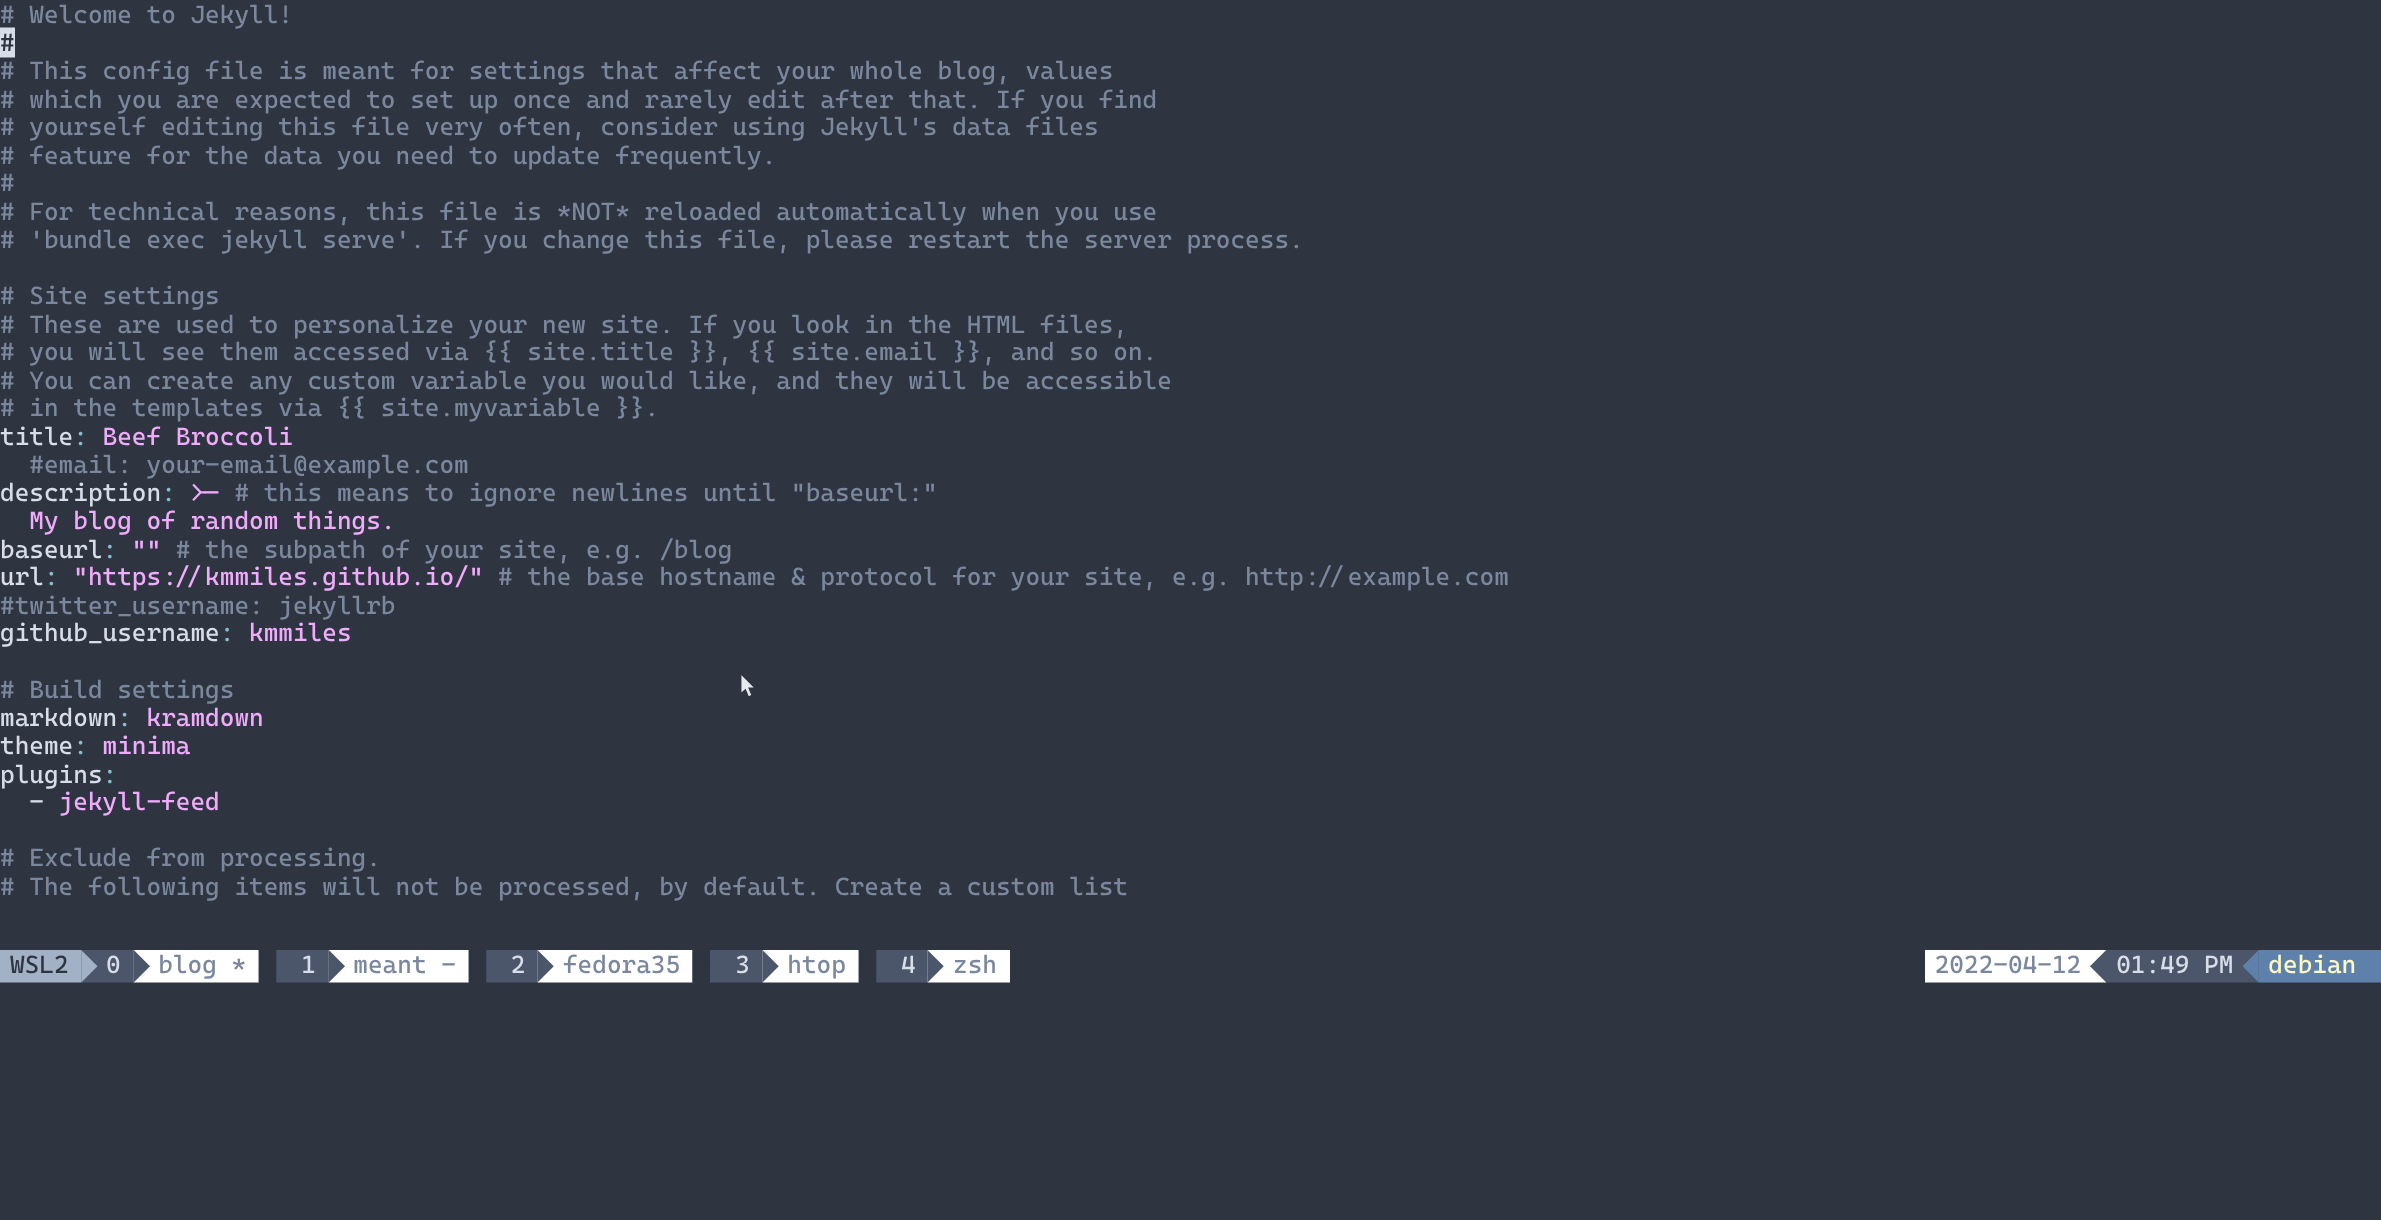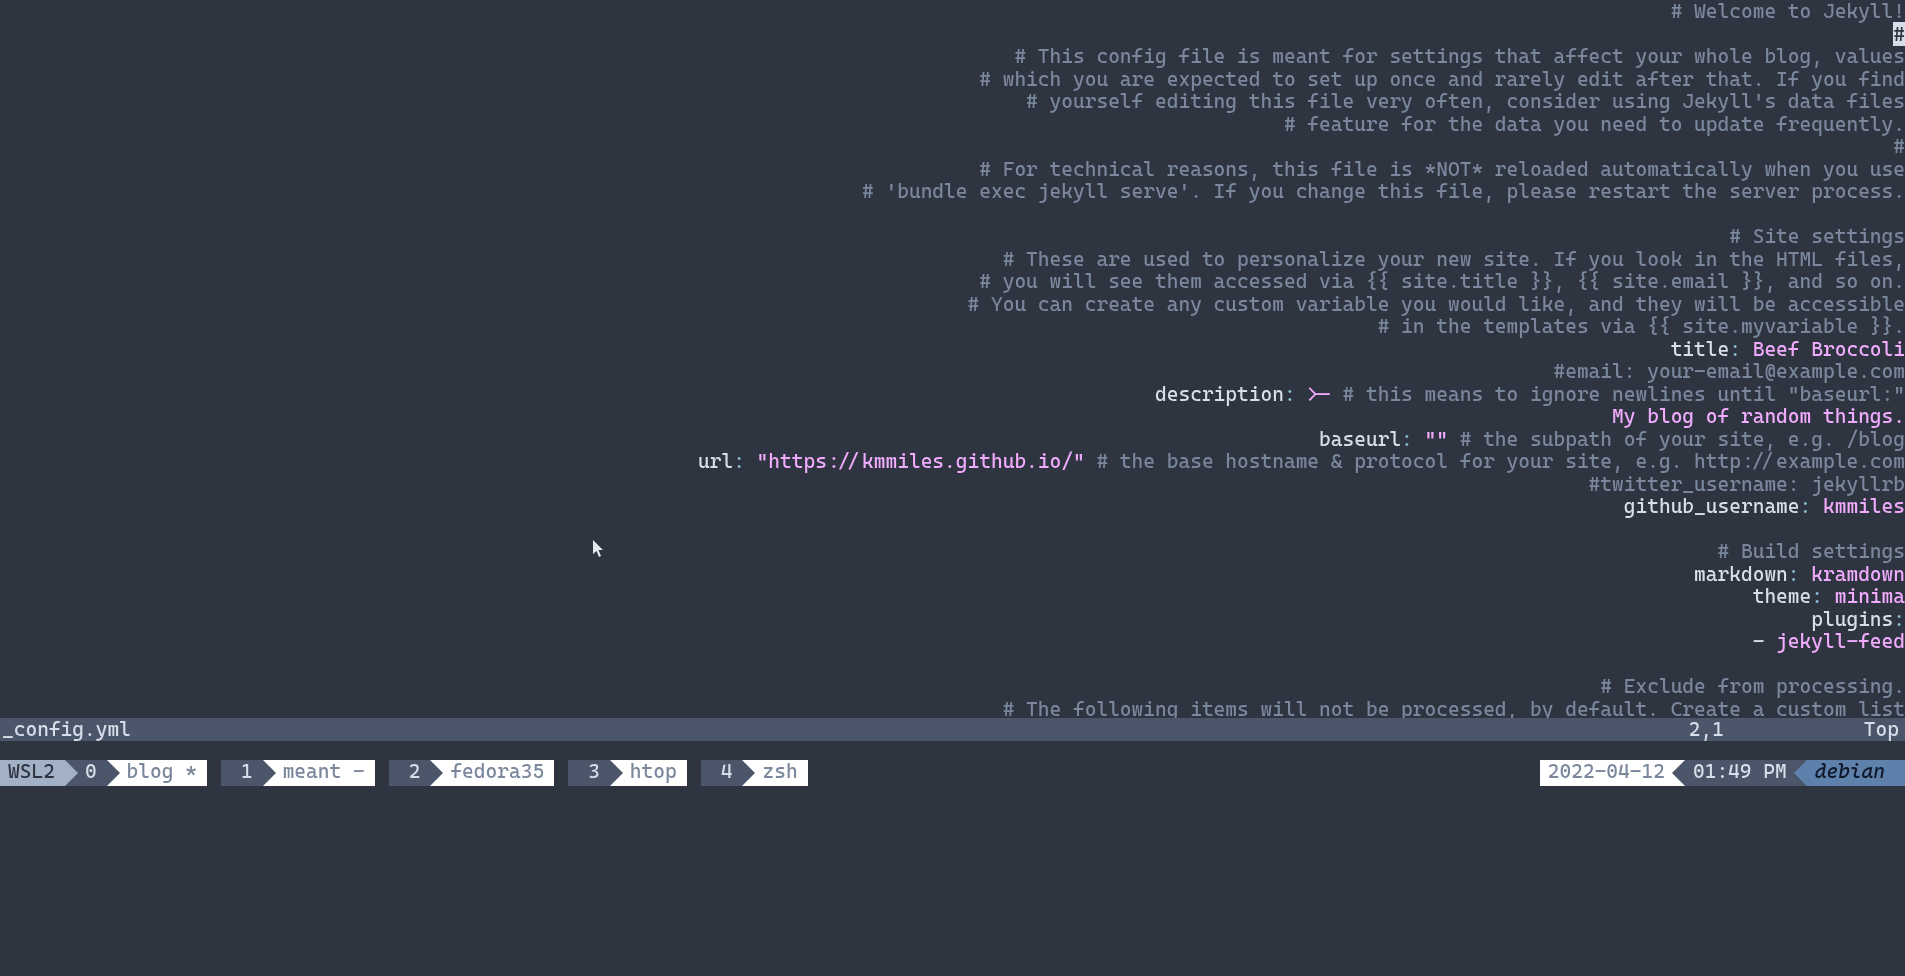--- a/index.html
+++ b/index.html
@@ -18,21 +18,20 @@
     width: 100%;
     height: 100%;
   }
   .code-area {
     padding: 0;
     white-space: pre;
   }
   .line {
     height: 22.5px;
     display: block;
-    text-align: right;
   }
   .comment { color: #7a879d; }
   .key { color: #d8dee9; }
   .punct { color: #88c0d0; }
   .string { color: #f0abfc; }
   .dash { color: #d8dee9; }
   .cursor-cell {
     background: #d8dee9;
     color: #2e3440;
   }
@@ -91,43 +90,37 @@
     width: 0; height: 0;
     border-top: 13px solid transparent;
     border-bottom: 13px solid transparent;
     border-right: 13px solid var(--bg);
     z-index: 2;
   }
   .seg.arrow-left-spacer { padding-right: 20px; }
   .bg-light { --bg: #a3b1c6; background: #a3b1c6; color: #2e3440; }
   .bg-mid   { --bg: #4c566a; background: #4c566a; color: #d8dee9; }
   .bg-dark  { --bg: #2e3440; background: #ffffff; color: #7a879d; }
-  .bg-accent{ --bg: #5e81ac; background: #5e81ac; color: #0f172a; font-style: italic; }
+  .bg-accent{ --bg: #5e81ac; background: #5e81ac; color: #fef9c3; }
   .tmux-spacer { flex: 1; background: #2e3440; }
   .winnum { color: #d8dee9; }
   .mouse-cursor {
     position: absolute;
     left: 593px;
     top: 540px;
     width: 12px; height: 18px;
     pointer-events: none;
   }
 </style>
 </head>
 <body>
 
 <div class="editor">
   <div class="code-area" id="code-area"><div class="line"><span class="comment"># Welcome to Jekyll!</span></div><div class="line"><span class="comment cursor-cell">#</span></div><div class="line"><span class="comment"># This config file is meant for settings that affect your whole blog, values</span></div><div class="line"><span class="comment"># which you are expected to set up once and rarely edit after that. If you find</span></div><div class="line"><span class="comment"># yourself editing this file very often, consider using Jekyll's data files</span></div><div class="line"><span class="comment"># feature for the data you need to update frequently.</span></div><div class="line"><span class="comment">#</span></div><div class="line"><span class="comment"># For technical reasons, this file is *NOT* reloaded automatically when you use</span></div><div class="line"><span class="comment"># 'bundle exec jekyll serve'. If you change this file, please restart the server process.</span></div><div class="line">&nbsp;</div><div class="line"><span class="comment"># Site settings</span></div><div class="line"><span class="comment"># These are used to personalize your new site. If you look in the HTML files,</span></div><div class="line"><span class="comment"># you will see them accessed via {{ site.title }}, {{ site.email }}, and so on.</span></div><div class="line"><span class="comment"># You can create any custom variable you would like, and they will be accessible</span></div><div class="line"><span class="comment"># in the templates via {{ site.myvariable }}.</span></div><div class="line"><span class="key">title</span><span class="punct">:</span><span class="string"> Beef Broccoli</span></div><div class="line"><span class="comment">  #email: your-email@example.com</span></div><div class="line"><span class="key">description</span><span class="punct">:</span><span class="string"> &gt;- </span><span class="comment"># this means to ignore newlines until "baseurl:"</span></div><div class="line"><span class="string">  My blog of random things.</span></div><div class="line"><span class="key">baseurl</span><span class="punct">:</span><span class="string"> "" </span><span class="comment"># the subpath of your site, e.g. /blog</span></div><div class="line"><span class="key">url</span><span class="punct">:</span><span class="string"> "https://kmmiles.github.io/" </span><span class="comment"># the base hostname &amp; protocol for your site, e.g. http://example.com</span></div><div class="line"><span class="comment">#twitter_username: jekyllrb</span></div><div class="line"><span class="key">github_username</span><span class="punct">:</span><span class="string"> kmmiles</span></div><div class="line">&nbsp;</div><div class="line"><span class="comment"># Build settings</span></div><div class="line"><span class="key">markdown</span><span class="punct">:</span><span class="string"> kramdown</span></div><div class="line"><span class="key">theme</span><span class="punct">:</span><span class="string"> minima</span></div><div class="line"><span class="key">plugins</span><span class="punct">:</span></div><div class="line"><span class="dash">  - </span><span class="string">jekyll-feed</span></div><div class="line">&nbsp;</div><div class="line"><span class="comment"># Exclude from processing.</span></div><div class="line"><span class="comment"># The following items will not be processed, by default. Create a custom list</span></div></div>
 
-  <div class="statusline">
-    <span class="filename">_config.yml</span>
-    <span class="spacer"></span>
-    <span class="pos">2,1</span>
-    <span class="scrollpos">Top</span>
-  </div>
 
   <div class="tmuxbar">
     <div class="seg bg-light arrow-right">
       <span>WSL2</span>
     </div>
     <div class="seg bg-mid arrow-right arrow-right-spacer">
       <span>0</span>
     </div>
     <div class="seg bg-dark arrow-right arrow-right-spacer">
       <span>blog *</span>

